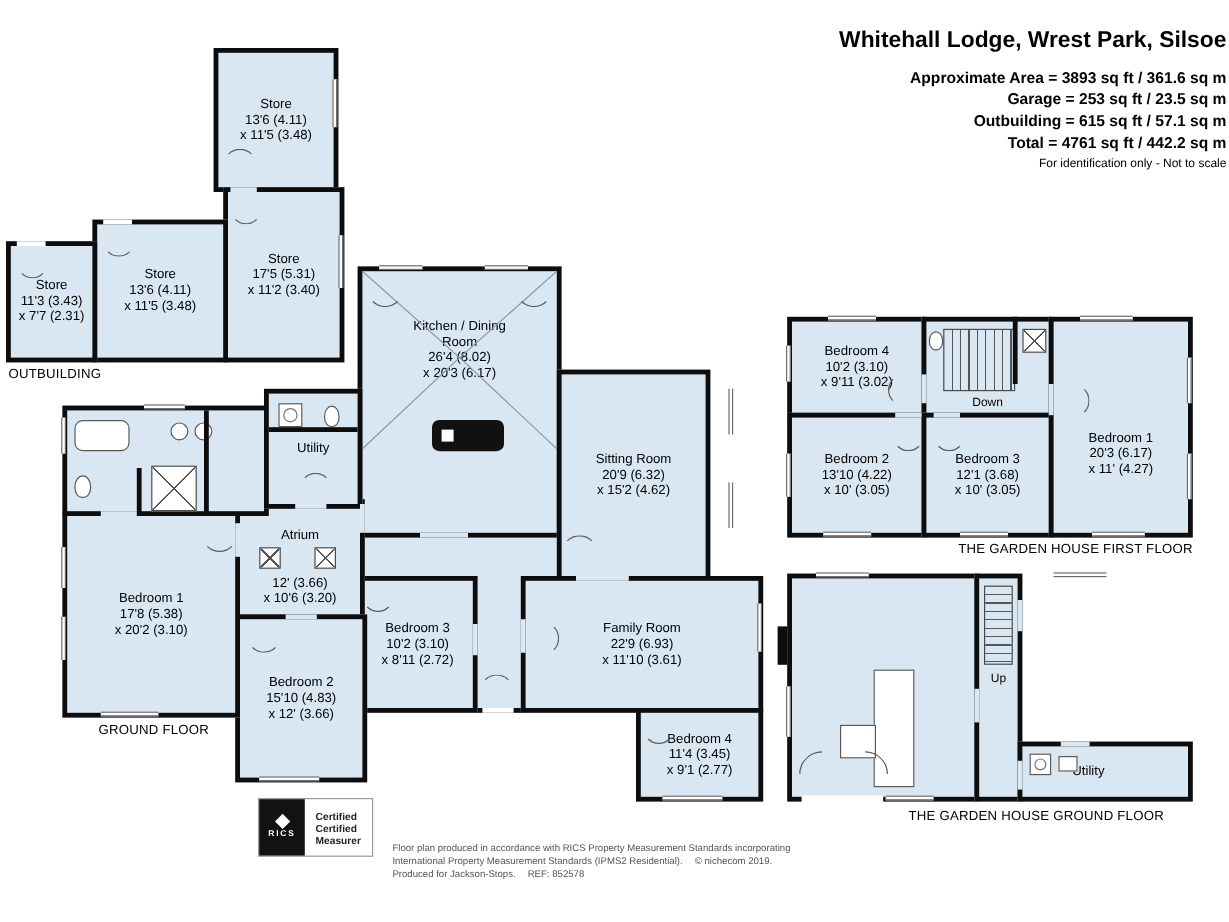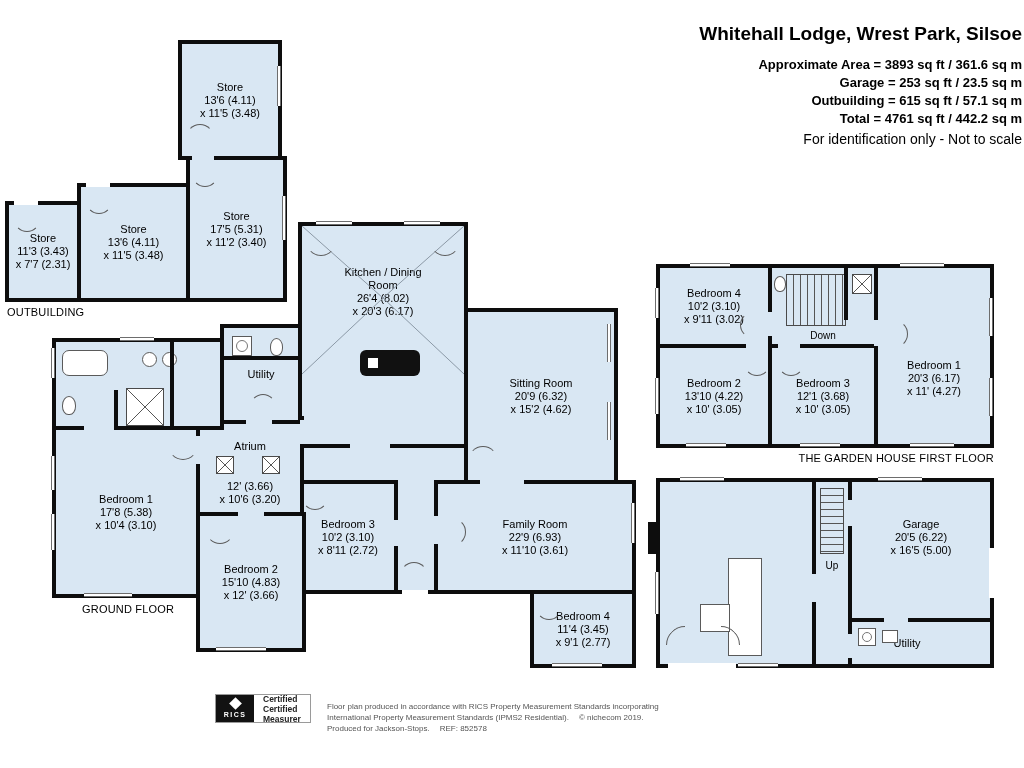--- a/index.html
+++ b/index.html
@@ -3,21 +3,21 @@
 <meta charset="utf-8">
 <style>
   * { margin:0; padding:0; box-sizing:border-box; }
   html,body { width:1024px; height:768px; background:#fff; font-family:"Liberation Sans",sans-serif; }
   .canvas { position:absolute; left:0; top:0; width:1024px; height:768px; background:#fff; overflow:hidden; }
 
   
   .header { position:absolute; top:23px; right:2px; text-align:right; color:#000; }
   .header h1 { font-size:19px; font-weight:bold; margin-bottom:11px; }
   .hline { font-size:13px; font-weight:bold; line-height:18px; }
-  .hdisc { font-size:14px; margin-top:3px; }
+  .hdisc { font-size:10px; margin-top:3px; }
 
   
   .room { position:absolute; background:#d9e7f3; border:4px solid #0d0d0d; display:flex; align-items:center; justify-content:center; }
   .fill { position:absolute; background:#d9e7f3; }
   .lbl  { text-align:center; font-size:11px; line-height:13px; color:#000; }
   .lbl span { display:block; }
   .floorlbl { position:absolute; font-size:11px; color:#000; letter-spacing:.2px; }
   .winh { position:absolute; height:4px; background:#fff; border-top:1px solid #6d6d6d; border-bottom:1px solid #6d6d6d; z-index:6; }
   .winv { position:absolute; width:4px; background:#fff; border-left:1px solid #6d6d6d; border-right:1px solid #6d6d6d; z-index:6; }
   .gap  { position:absolute; background:#fff; z-index:6; }
@@ -32,21 +32,21 @@
           background-image:
             linear-gradient(to top right, transparent calc(50% - .7px), #555 calc(50% - .7px) calc(50% + .7px), transparent calc(50% + .7px)),
             linear-gradient(to bottom right, transparent calc(50% - .7px), #555 calc(50% - .7px) calc(50% + .7px), transparent calc(50% + .7px));
           z-index:3; }
   .fix { position:absolute; background:#fff; border:1px solid #5a5a5a; z-index:3; }
   .round { border-radius:7px; }
   .circ { border-radius:50%; }
   .island { position:absolute; background:#111; border-radius:6px; z-index:3; }
 
   
-  .badge { position:absolute; left:215px; top:694px; display:flex; border:1px solid #9a9a9a; background:#fff; height:29px; }
+  .badge { position:absolute; left:215px; top:665px; display:flex; border:1px solid #9a9a9a; background:#fff; height:49px; }
   .badge-black { width:38px; background:#121212; color:#fff; display:flex; flex-direction:column; align-items:center; justify-content:center; gap:3px; }
   .badge-mark { width:9px; height:9px; background:#fff; transform:rotate(45deg); }
   .badge-org { font-size:7px; font-weight:bold; letter-spacing:1.5px; }
   .badge-text { display:flex; flex-direction:column; justify-content:center; padding:2px 9px; font-size:8.5px; font-weight:bold; line-height:10px; color:#222; }
   .fnote { position:absolute; left:327px; top:701px; font-size:8px; color:#555; line-height:11px; }
   .fnote .sep { margin-left:10px; }
 </style>
 </head>
 <body>
 
@@ -110,21 +110,21 @@
     <div class="island" style="left:58px;top:124px;width:60px;height:26px">
       <div style="position:absolute;left:8px;top:8px;width:10px;height:10px;background:#fff"></div>
     </div>
     <div class="lbl" style="margin-top:-86px;max-width:84px">
       <span>Kitchen / Dining Room</span>
       <span>26'4 (8.02)</span>
       <span>x 20'3 (6.17)</span>
     </div>
   </div>
 
-  <div class="room" style="left:464px;top:308px;width:154px;height:176px">
+  <div class="room" style="left:464px;top:308px;width:128px;height:176px">
     <div class="lbl">
       <span>Sitting Room</span>
       <span>20'9 (6.32)</span>
       <span>x 15'2 (4.62)</span>
     </div>
   </div>
 
   <div class="room" style="left:434px;top:480px;width:202px;height:114px">
     <div class="lbl">
       <span>Family Room</span>
@@ -166,21 +166,21 @@
       <span>Bedroom 2</span>
       <span>15'10 (4.83)</span>
       <span>x 12' (3.66)</span>
     </div>
   </div>
 
   <div class="room" style="left:52px;top:426px;width:148px;height:172px">
     <div class="lbl">
       <span>Bedroom 1</span>
       <span>17'8 (5.38)</span>
-      <span>x 10'4 (3.10)</span>
+      <span>x 20'2 (3.10)</span>
     </div>
   </div>
 
   <div class="room" style="left:52px;top:338px;width:172px;height:92px">
     <div class="fix round" style="left:6px;top:8px;width:46px;height:26px"></div>
     <div class="fix circ" style="left:86px;top:10px;width:15px;height:15px"></div>
     <div class="fix circ" style="left:106px;top:10px;width:15px;height:15px"></div>
     <div class="fix" style="left:6px;top:54px;width:14px;height:19px;border-radius:50% 50% 45% 45%"></div>
     <div class="xbox" style="left:70px;top:46px;width:38px;height:38px"></div>
   </div>
@@ -293,37 +293,31 @@
   <div class="arc" style="left:740px;top:312px;width:26px;height:26px"></div>
 
   <div class="room" style="left:656px;top:478px;width:160px;height:190px">
     <div class="fix" style="left:68px;top:76px;width:34px;height:98px"></div>
     <div class="fix" style="left:40px;top:122px;width:30px;height:28px"></div>
   </div>
   <div class="room" style="left:812px;top:478px;width:40px;height:190px">
     <div class="stairs st-v" style="left:4px;top:6px;width:24px;height:66px"></div>
     <div class="stairlbl" style="left:0;right:0;top:78px">Up</div>
   </div>
-  <div class="room" style="left:848px;top:478px;width:146px;height:144px">
-    <div class="lbl" style="margin-top:-26px">
-      <span>Garage</span>
-      <span>20'5 (6.22)</span>
-      <span>x 16'5 (5.00)</span>
-    </div>
-  </div>
   <div class="room" style="left:848px;top:618px;width:146px;height:50px">
     <div class="fix" style="left:6px;top:6px;width:18px;height:18px">
       <div style="position:absolute;left:3px;top:3px;width:10px;height:10px;border:1px solid #777;border-radius:50%"></div>
     </div>
     <div class="fix" style="left:30px;top:8px;width:16px;height:13px"></div>
     <div class="lbl" style="margin-left:-28px">
       <span>Utility</span>
     </div>
   </div>
   <div class="iwall" style="left:648px;top:522px;width:8px;height:32px"></div>
+  <div class="floorlbl" style="left:676px;top:674px;width:294px;text-align:right">THE GARDEN HOUSE GROUND FLOOR</div>
 
   <div class="winh" style="left:680px;top:477px;width:44px"></div>
   <div class="winv" style="left:655px;top:572px;height:42px"></div>
   <div class="winh" style="left:738px;top:663px;width:40px"></div>
   <div class="winh" style="left:878px;top:477px;width:44px"></div>
   <div class="gap" style="left:989px;top:548px;width:6px;height:50px"></div>
 
   <div class="gapf" style="left:812px;top:574px;width:4px;height:28px"></div>
   <div class="gapf" style="left:848px;top:500px;width:4px;height:26px"></div>
   <div class="gapf" style="left:884px;top:618px;width:24px;height:4px"></div>

